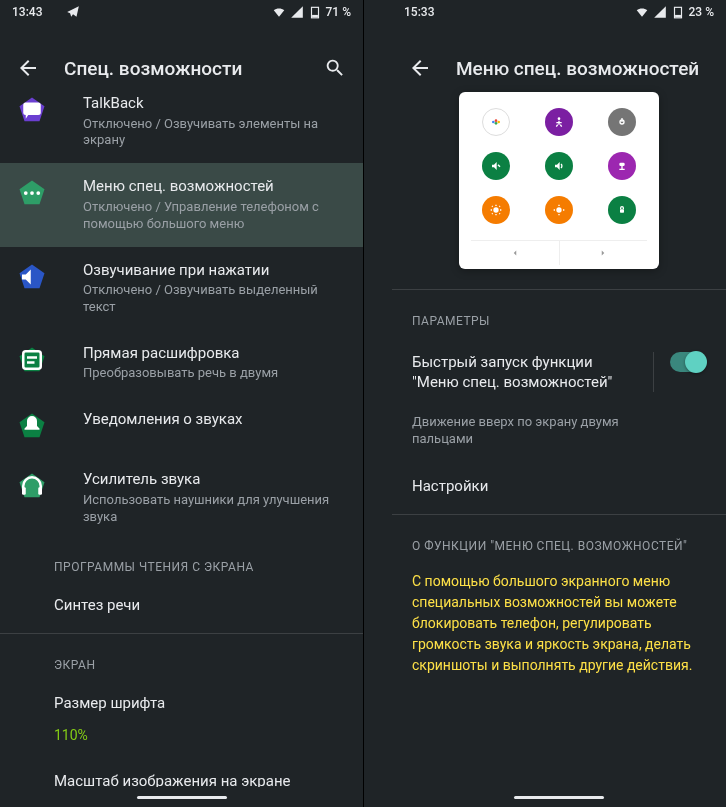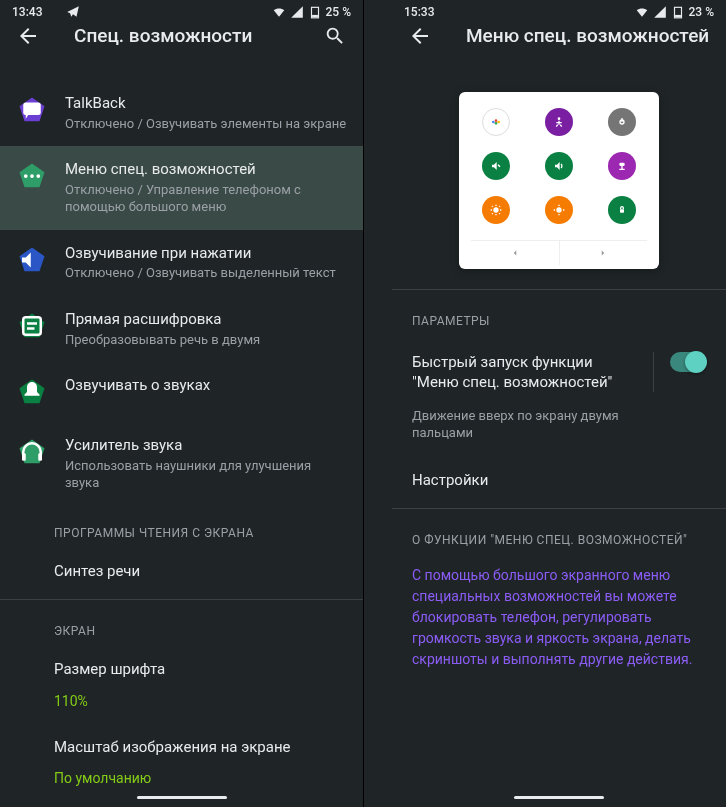--- a/index.html
+++ b/index.html
@@ -4,26 +4,26 @@
 <style>
 * { margin:0; padding:0; box-sizing:border-box; }
 body { background:#000; font-family:Roboto,-apple-system,sans-serif; display:flex; width:726px; height:807px; overflow:hidden; }
 .screen { width:363px; height:807px; background:#1f2427; color:#e8eaed; display:flex; flex-direction:column; position:relative; }
 .screen + .screen { border-left:1px solid #000;padding-left:28px; }
 .status-bar { height:24px; display:flex; align-items:center; padding:0 12px; font-size:12px; font-weight:500; }
 .status-left { display:flex; align-items:center; gap:24px; }
 .status-right { margin-left:auto; display:flex; align-items:center; gap:4px; }
 .telegram-icon { width:14px; height:14px; }
 .wifi-icon, .signal-icon, .battery-icon { width:14px; height:14px; }
-.app-bar { height:56px; display:flex; align-items:flex-start; padding:0 16px; gap:34px; }
+.app-bar { height:56px; display:flex; align-items:flex-end; padding:0 16px; gap:24px; }
 .back-btn { width:24px; height:24px; display:flex; align-items:center; justify-content:center; cursor:pointer; }
 .app-title { font-size:19px; font-weight:500; flex:1; }
 .search-btn { width:24px; height:24px; display:flex; align-items:center; justify-content:center; cursor:pointer; }
 .content { flex:1; overflow-y:auto; }
-.list-item { display:flex; padding:14px 16px; gap:17px; align-items:flex-start; cursor:pointer; }
+.list-item { display:flex; padding:14px 16px; gap:35px; align-items:flex-start; cursor:pointer; }
 .list-item.highlighted { background:#3a4a47; }
 .item-icon { width:32px; height:32px; flex-shrink:0; display:flex; align-items:center; justify-content:center; }
 .pentagon { width:30px; height:30px; position:relative; display:flex; align-items:center; justify-content:center; }
 .pentagon svg { width:30px; height:30px; }
 .inner-icon { position:absolute; width:14px; height:14px; fill:#fff; }
 .item-text { flex:1; min-width:0; }
 .item-title { font-size:15px; color:#e8eaed; line-height:1.3; }
 .item-sub { font-size:13px; color:#9aa0a6; line-height:1.3; margin-top:2px; }
 .section-header { font-size:12px; color:#9aa0a6; padding:20px 16px 8px 54px; letter-spacing:0.5px; }
 .simple-item { padding:14px 16px 14px 54px; cursor:pointer; }
@@ -37,23 +37,23 @@
 
 .preview-card { margin:12px auto 20px; width:200px; background:#fff; border-radius:6px; padding:16px 12px 4px; box-shadow:0 2px 8px rgba(0,0,0,.3); }
 .preview-grid { display:grid; grid-template-columns:repeat(3,1fr); gap:16px 12px; justify-items:center; }
 .preview-dot { width:28px; height:28px; border-radius:50%; display:flex; align-items:center; justify-content:center; }
 .preview-nav { display:flex; margin-top:16px; border-top:1px solid #eee; }
 .preview-nav-btn { flex:1; height:24px; display:flex; align-items:center; justify-content:center; border-right:1px solid #eee; }
 .preview-nav-btn:last-child { border-right:none; }
 .param-row { display:flex; align-items:flex-start; padding:14px 20px; gap:12px; }
 .param-text { flex:1; }
 .param-title { font-size:15px; color:#e8eaed; line-height:1.35; }
-.param-sub { font-size:13px; color:#9aa0a6; line-height:1.35; margin-top:14px; }
+.param-sub { font-size:13px; color:#9aa0a6; line-height:1.35; margin-top:20px; }
 .vsep { width:1px; height:40px; background:#3c4043; margin-right:4px; }
-.desc-text { font-size:14px; color:#8b5cf6; line-height:1.5; padding:8px 20px; }
+.desc-text { font-size:14px; color:#fde047; line-height:1.5; padding:8px 20px; }
 .section-header-r { font-size:12px; color:#9aa0a6; padding:20px 20px 10px; letter-spacing:0.5px; }
 </style>
 </head>
 <body>
 
 <div class="screen">
   <div class="status-bar">
     <div class="status-left">
       <span>13:43</span>
       <svg class="telegram-icon" viewBox="0 0 24 24" fill="#e8eaed">
@@ -64,21 +64,21 @@
       <svg class="wifi-icon" viewBox="0 0 24 24" fill="#e8eaed">
           <path d="M12 20l9-11c-5-4-13-4-18 0z"></path>
         </svg>
       <svg class="signal-icon" viewBox="0 0 24 24" fill="#e8eaed">
           <path d="M2 22h20V2z"></path>
         </svg>
       <svg class="battery-icon" viewBox="0 0 24 24">
           <rect x="6" y="4" width="12" height="18" fill="none" stroke="#e8eaed" stroke-width="2"></rect>
           <rect x="7" y="17" width="10" height="4" fill="#e8eaed"></rect>
         </svg>
-      <span>25 %</span>
+      <span>71 %</span>
     </div>
   </div>
   <div class="app-bar">
     <div class="back-btn">
       <svg viewBox="0 0 24 24" width="24" height="24" fill="#e8eaed">
           <path d="M20 11H7.8l5.6-5.6L12 4l-8 8 8 8 1.4-1.4L7.8 13H20z"></path>
         </svg>
     </div>
     <div class="app-title">Спец. возможности</div>
     <div class="search-btn">
@@ -96,21 +96,21 @@
                 <path d="M12 2l10 7-4 12H6L2 9z" fill="#6b3fd1"></path>
               </svg>
               <svg class="inner-icon" viewBox="0 0 24 24">
                 <rect x="5" y="6" width="14" height="10" rx="2"></rect>
                 <path d="M9 16l-2 3v-3"></path>
               </svg>
             </div>
           </div>
           <div class="item-text">
             <div class="item-title">TalkBack</div>
-            <div class="item-sub">Отключено / Озвучивать элементы на экране</div>
+            <div class="item-sub">Отключено / Озвучивать элементы на экрану</div>
           </div>
         </div>
         <div class="list-item highlighted">
           <div class="item-icon">
             <div class="pentagon">
               <svg viewBox="0 0 24 24">
                 <path d="M12 2l10 7-4 12H6L2 9z" fill="#2e9d67"></path>
               </svg>
               <svg class="inner-icon" viewBox="0 0 24 24">
                 <circle cx="7" cy="12" r="1.5"></circle>
@@ -163,21 +163,21 @@
             <div class="pentagon">
               <svg viewBox="0 0 24 24">
                 <path d="M12 2l10 7-4 12H6L2 9z" fill="#0b8043"></path>
               </svg>
               <svg class="inner-icon" viewBox="0 0 24 24">
                 <path d="M12 4a4 4 0 00-4 4v4l-2 2v1h12v-1l-2-2V8a4 4 0 00-4-4z"></path>
               </svg>
             </div>
           </div>
           <div class="item-text">
-            <div class="item-title">Озвучивать о звуках</div>
+            <div class="item-title">Уведомления о звуках</div>
           </div>
         </div>
         <div class="list-item">
           <div class="item-icon">
             <div class="pentagon">
               <svg viewBox="0 0 24 24">
                 <path d="M12 2l10 7-4 12H6L2 9z" fill="#2e9d67"></path>
               </svg>
               <svg class="inner-icon" viewBox="0 0 24 24">
                 <path d="M5 14v-2a7 7 0 0114 0v2" fill="none" stroke="#fff" stroke-width="2"></path>

